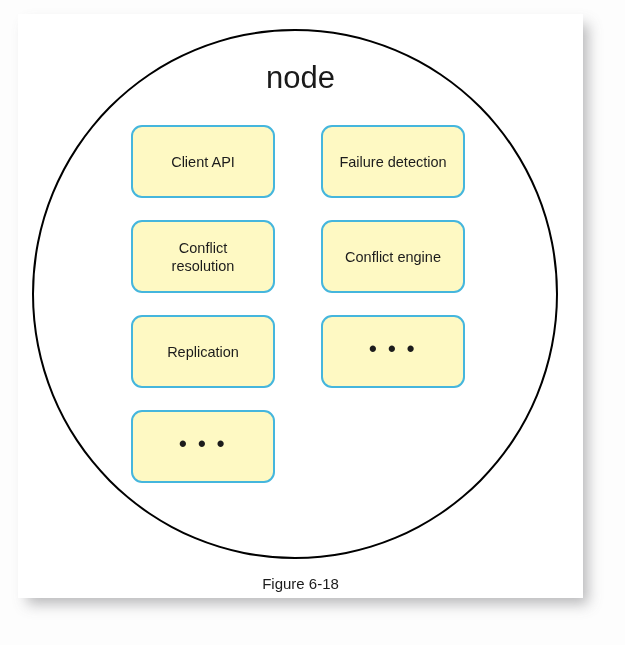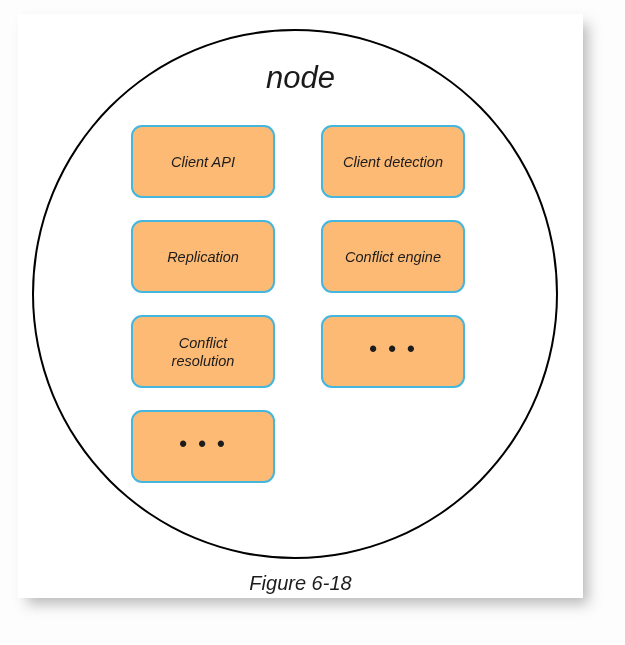--- a/index.html
+++ b/index.html
@@ -14,21 +14,20 @@
     background: #ffffff;
     font-family: "Liberation Sans", sans-serif;
   }
 
   
   #page {
     position: relative;
     width: 625px;
     height: 645px;
     background: #ffffff;
-    font-style: italic;
   }
 
   
   #matte {
     position: absolute;
     left: 0;
     top: 0;
     width: 625px;
     height: 645px;
     background: #fdfdfd;
@@ -88,21 +87,21 @@
   .grid-col.left  { left: 0px; }
   .grid-col.right { left: 190px; }
 
   .component-box {
     position: relative;
     width: 144px;
     height: 73px;
     box-sizing: border-box;
     border: 2.2px solid #45b6dd;
     border-radius: 11px;
-    background: #fdba74;
+    background: #fef9c3;
     margin-bottom: 22px;
     display: flex;
     align-items: center;
     justify-content: center;
     text-align: center;
   }
   .component-box:last-child { margin-bottom: 0; }
 
   .component-label {
     font-size: 14.5px;
@@ -120,21 +119,21 @@
     top: -3px;
   }
 
   
   #figure-caption {
     position: absolute;
     left: 0;
     top: 560px;      
     width: 565px;
     text-align: center;
-    font-size: 20px;
+    font-size: 15px;
     line-height: 19px;
     color: #1c1c1c;
     white-space: nowrap;
   }
 </style>
 </head>
 <body>
 
 <div id="page">
 
@@ -147,38 +146,38 @@
     <div id="node-title">node</div>
 
     <div id="component-grid">
       <div class="grid-col left">
 
         <div class="component-box">
           <span class="component-label">Client API</span>
         </div>
 
         <div class="component-box">
-          <span class="component-label">Replication</span>
+          <span class="component-label">Conflict
+resolution</span>
         </div>
 
         <div class="component-box">
-          <span class="component-label">Conflict
-resolution</span>
+          <span class="component-label">Replication</span>
         </div>
 
         <div class="component-box">
           <span class="component-label ellipsis">• • •</span>
         </div>
 
       </div>
 
       <div class="grid-col right">
 
         <div class="component-box">
-          <span class="component-label">Client detection</span>
+          <span class="component-label">Failure detection</span>
         </div>
 
 
         <div class="component-box">
           <span class="component-label">Conflict engine</span>
         </div>
 
         <div class="component-box">
           <span class="component-label ellipsis">• • •</span>
         </div>

